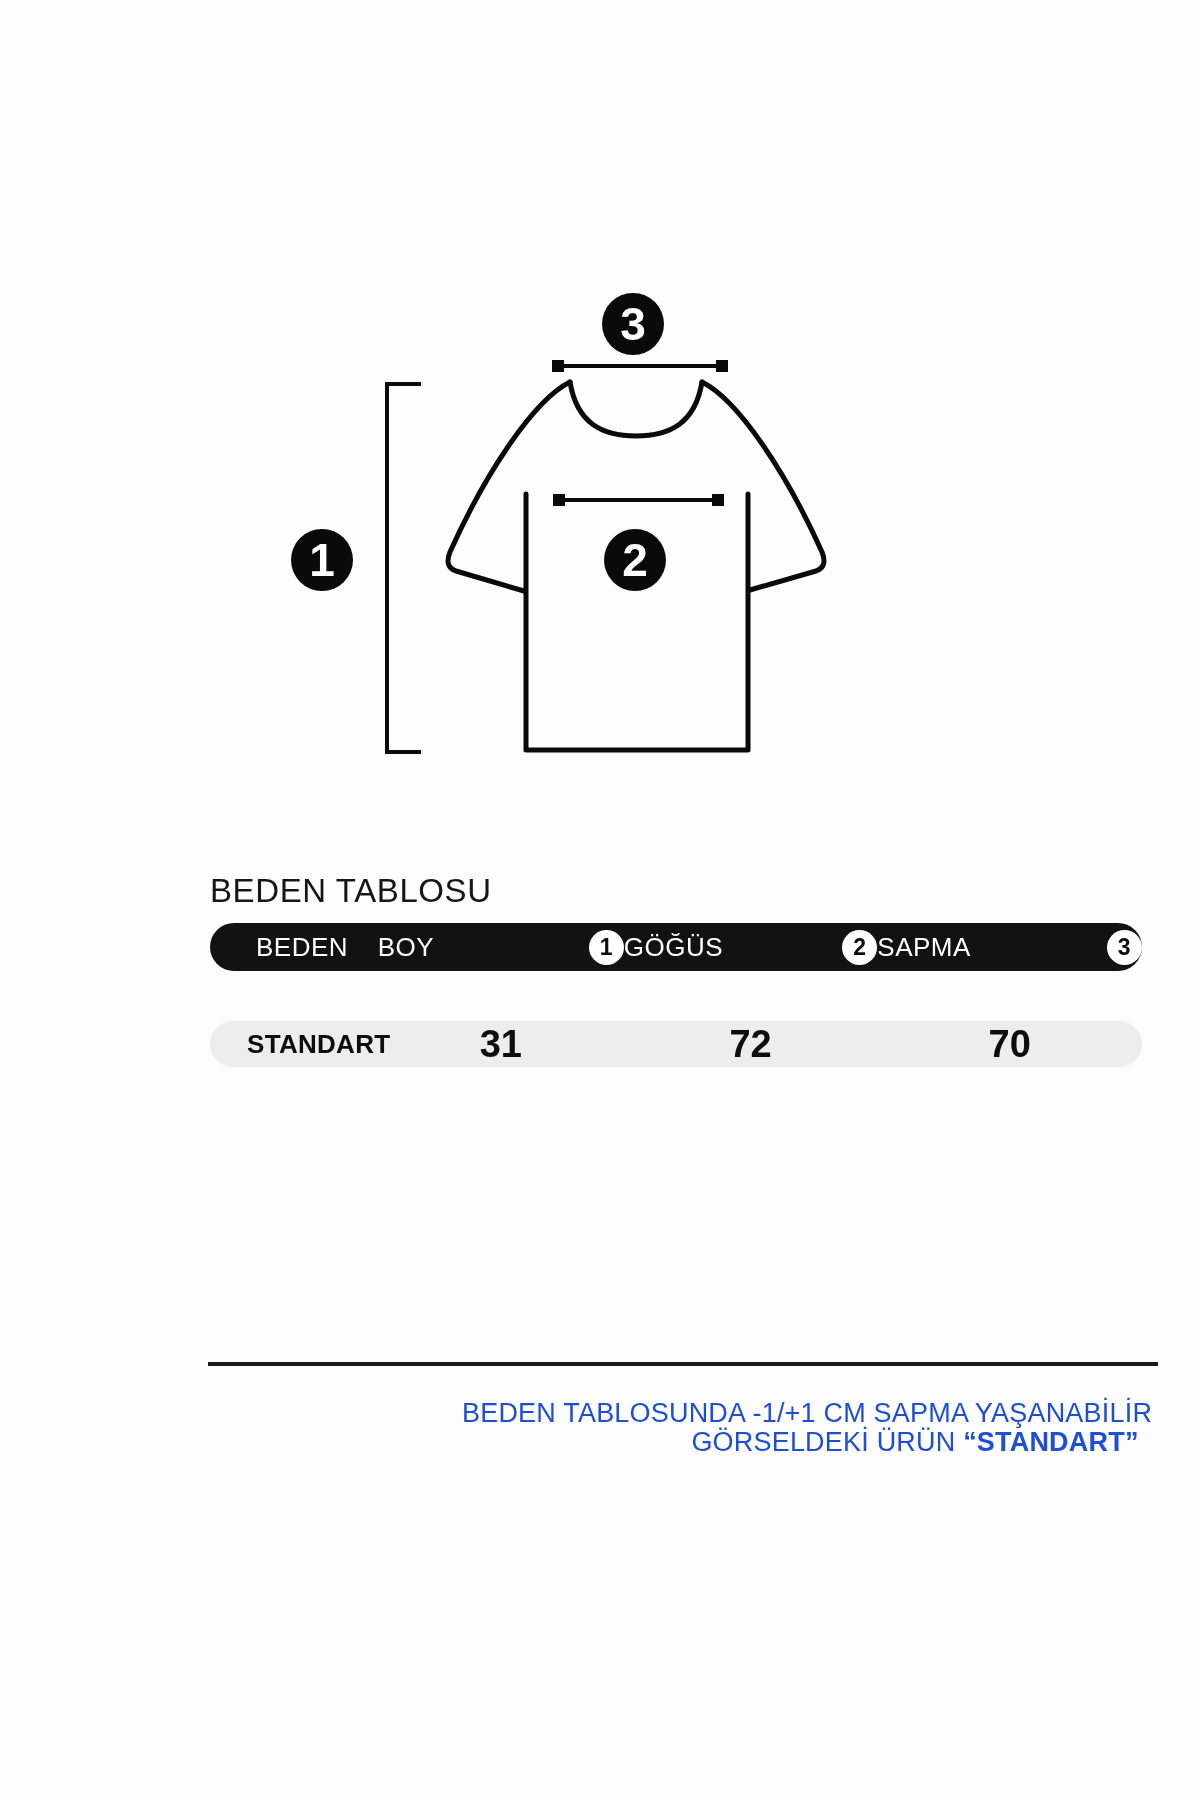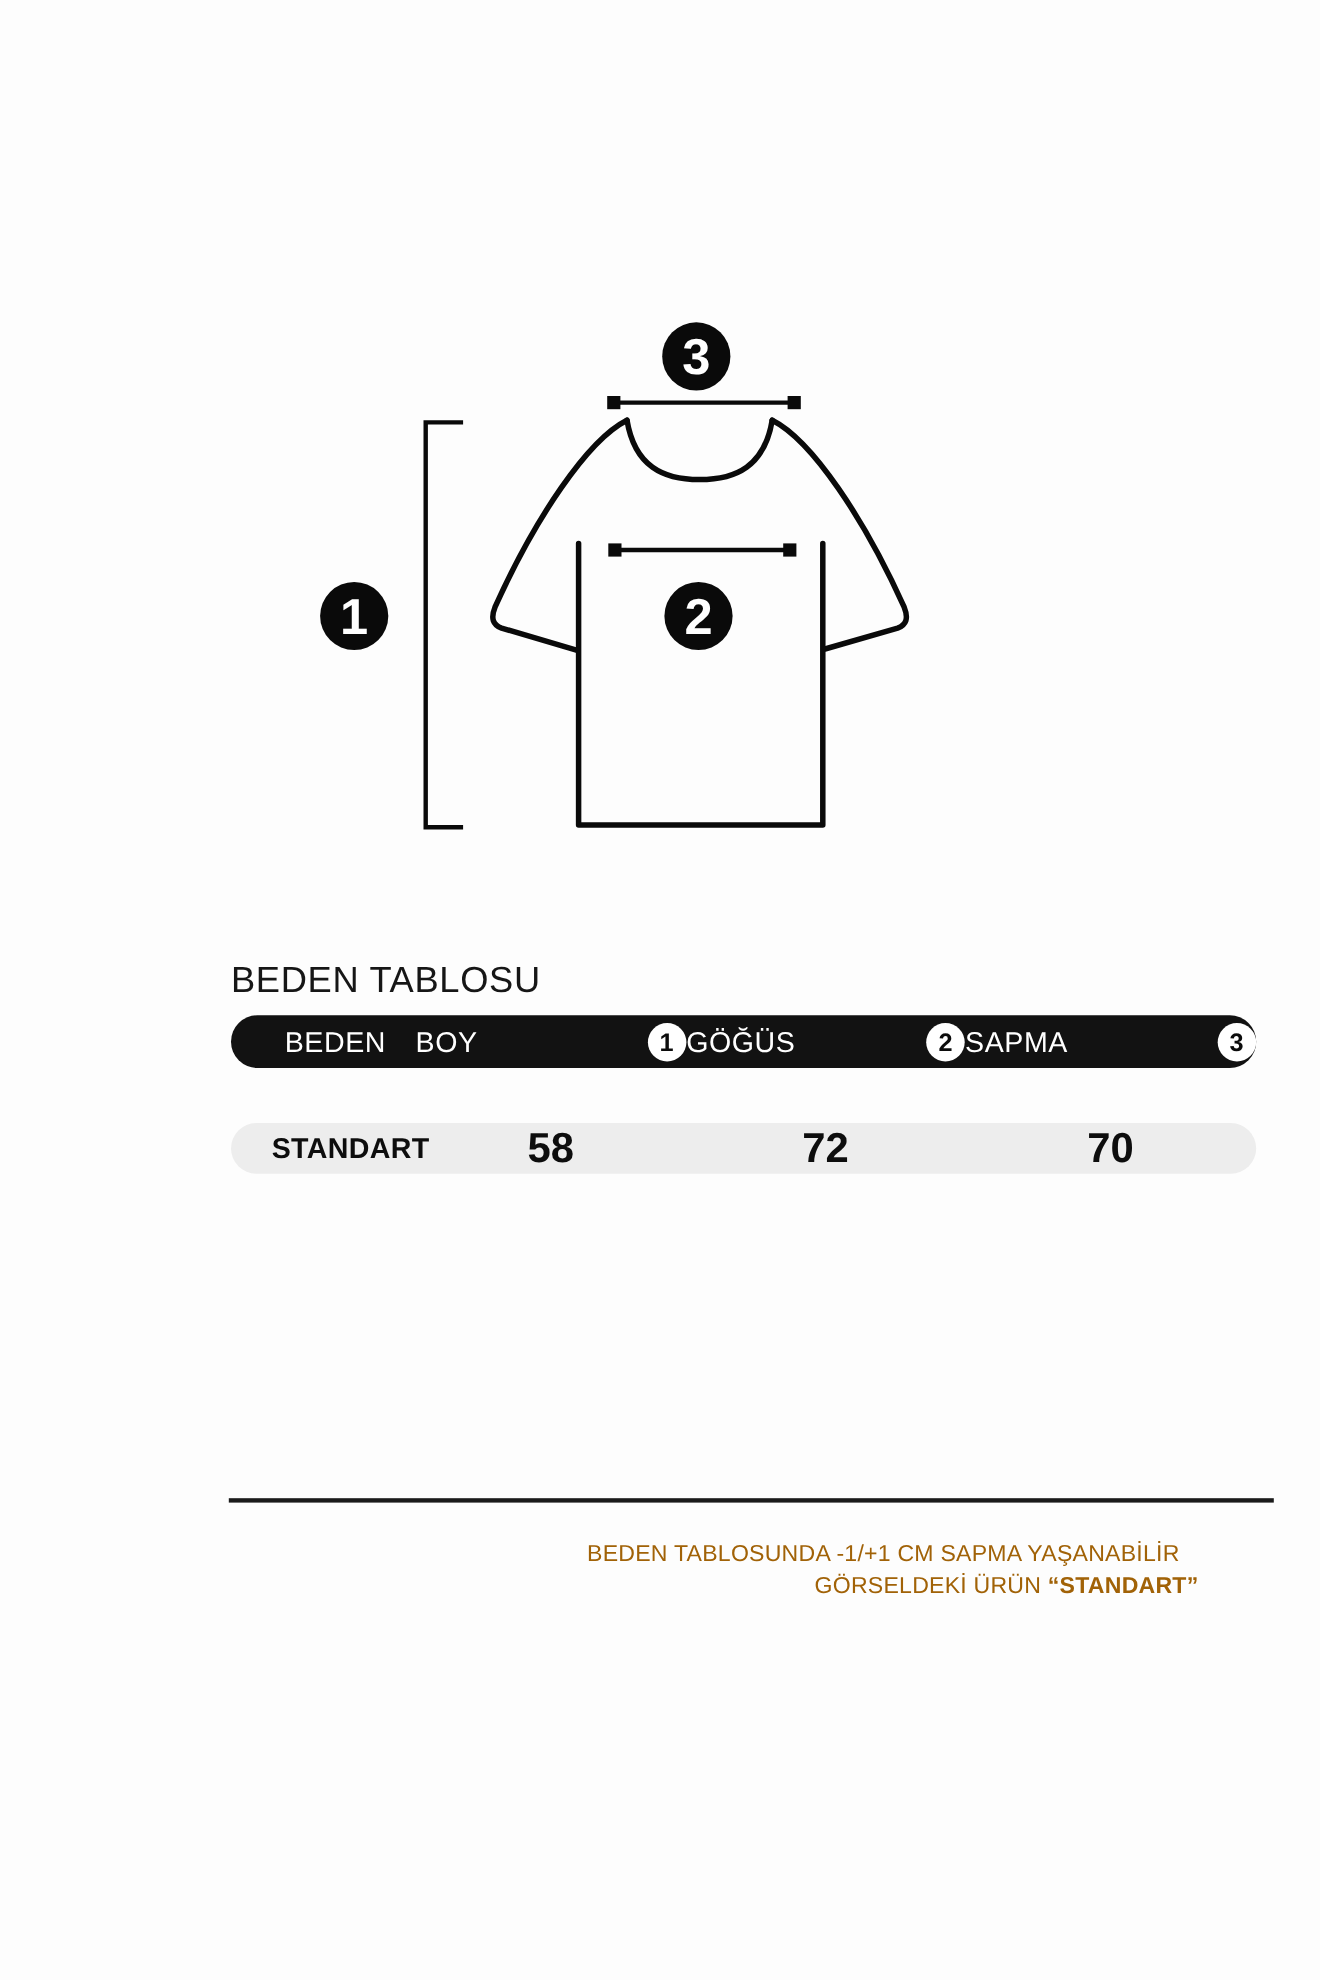--- a/index.html
+++ b/index.html
@@ -19,37 +19,37 @@
   .table-grid{
     display:grid;grid-template-columns:18% 26.4% 27.2% 28.4%;
     align-items:center;box-sizing:border-box;
   }
   .header-bar{
     position:absolute;left:210px;top:923px;width:932px;height:48px;
     background:#121212;border-radius:26px;color:#fff;
     font-size:26px;font-weight:400;letter-spacing:.5px;
   }
   .header-cell{display:flex;align-items:center;justify-content:space-between;gap:12px;}
-  .header-cell.first{justify-content:center;padding-left:22px;}
+  .header-cell.first{justify-content:flex-start;padding-left:22px;margin-left:24px;}
   .hdr-badge{
     width:35px;height:35px;border-radius:50%;background:#fff;color:#0c0c0c;
     font-size:23px;font-weight:700;display:flex;align-items:center;justify-content:center;
     flex:0 0 auto;
   }
   .data-row{
     position:absolute;left:210px;top:1021px;width:932px;height:46px;
     background:#ededed;border-radius:23px;color:#0d0d0d;
   }
   .data-cell{display:flex;align-items:center;justify-content:center;font-size:38px;font-weight:700;}
   .data-cell.first{justify-content:flex-start;padding-left:37px;font-size:26px;letter-spacing:.3px;}
   
   .divider{position:absolute;left:208px;top:1362px;width:950px;height:4px;background:#1b1b1b;}
   .footer-note{
     position:absolute;left:462px;top:1399px;width:682px;
-    font-size:21px;line-height:28.5px;color:#a16207;letter-spacing:.2px;
+    font-size:27px;line-height:28.5px;color:#1d4ed8;letter-spacing:.2px;
   }
   .footer-line1{display:block;text-align:center;white-space:nowrap;}
   .footer-line2,.footer-line3{display:block;margin-left:224px;text-align:center;white-space:nowrap;}
   .footer-bold{font-weight:700;}
 </style>
 </head>
 <body>
 
 <svg class="diagram-svg" viewBox="270 280 620 500" xmlns="http://www.w3.org/2000/svg">
   <g fill="none" stroke="#0a0a0a" stroke-width="5" stroke-linejoin="round" stroke-linecap="round">
@@ -106,21 +106,21 @@
     <span class="hdr-badge">2</span>
   </div>
   <div class="header-cell">
     <span>SAPMA</span>
     <span class="hdr-badge">3</span>
   </div>
 </div>
 
 <div class="data-row table-grid">
   <div class="data-cell first">STANDART</div>
-  <div class="data-cell">58</div>
+  <div class="data-cell">31</div>
   <div class="data-cell">72</div>
   <div class="data-cell">70</div>
 </div>
 
 <div class="divider"></div>
 
 <div class="footer-note">
   <span class="footer-line1">BEDEN TABLOSUNDA -1/+1 CM SAPMA YAŞANABİLİR</span>
   <span class="footer-line2"><span>GÖRSELDEKİ ÜRÜN </span><span class="footer-bold">“STANDART”</span></span>
 </div>

